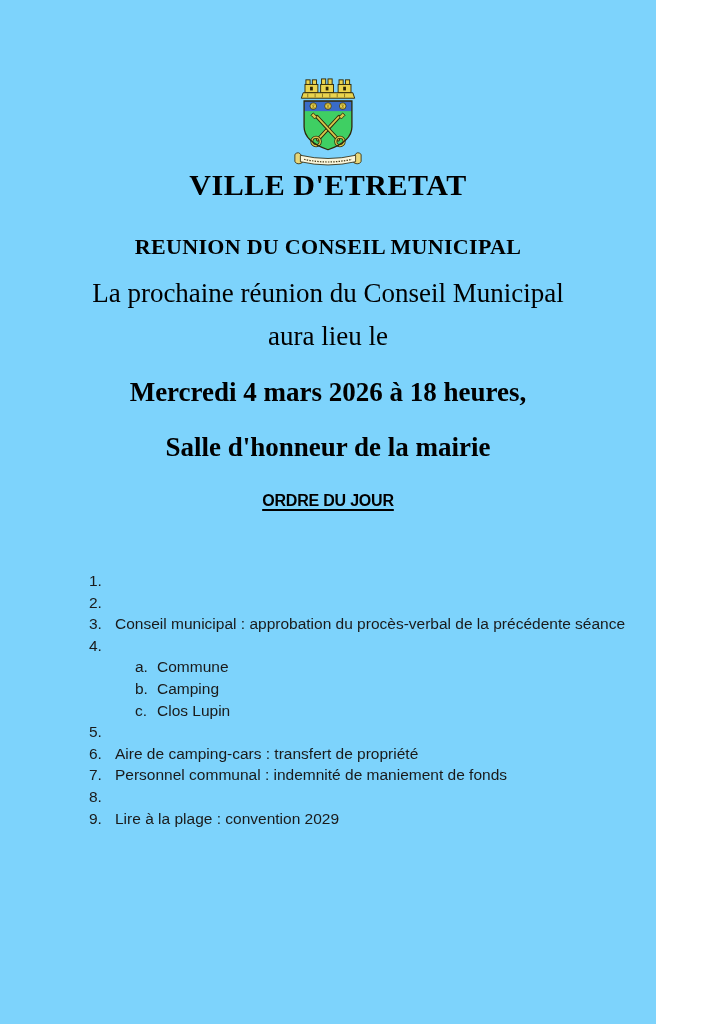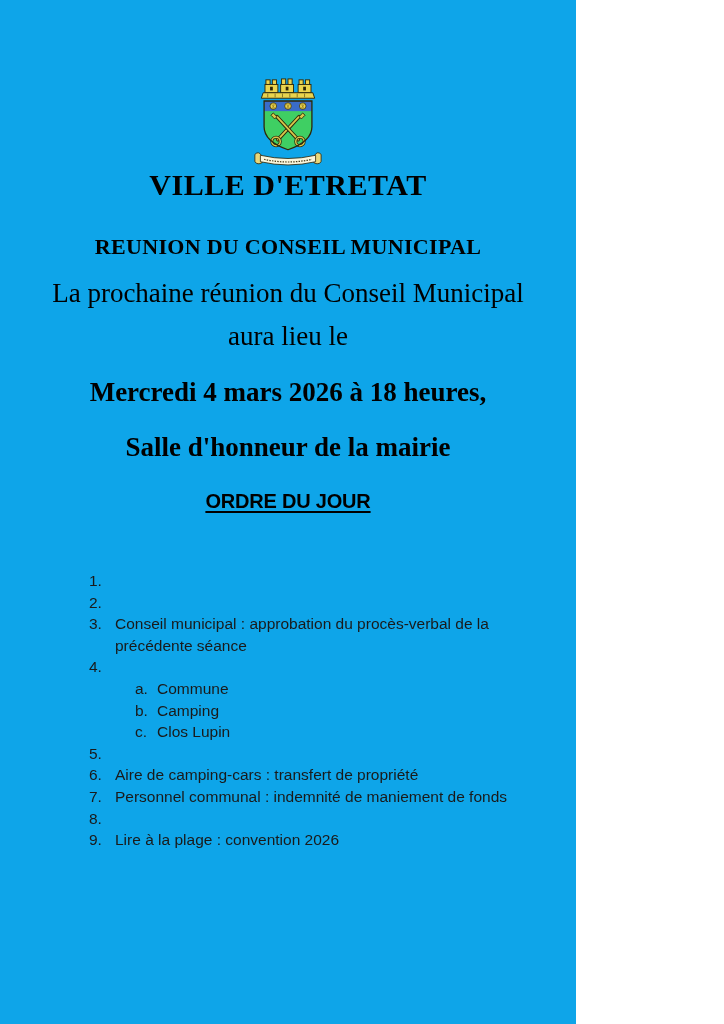--- a/index.html
+++ b/index.html
@@ -1,21 +1,21 @@
 <!DOCTYPE html>
 <html><head>
 <meta charset="utf-8">
 <style>
   html, body { margin: 0; padding: 0; }
   body { background: #ffffff; }
   .page {
     position: relative;
-    width: 576px;
+    width: 656px;
     height: 1024px;
-    background: #0ea5e9;
+    background: #7dd3fc;
     overflow: hidden;
     font-family: "Liberation Serif", serif;
     color: #000000;
   }
   .centered { position: absolute; left: 0; right: 0; text-align: center; }
 
   .crest {
     position: absolute;
     top: 78px;
     left: 50%;
@@ -54,21 +54,21 @@
   .place-line {
     top: 429px;
     font-size: 27px;
     font-weight: bold;
     line-height: 36px;
     text-align: center;
   }
   .agenda-heading {
     top: 488px;
     font-family: "Liberation Sans", sans-serif;
-    font-size: 20px;
+    font-size: 16px;
     font-weight: bold;
     letter-spacing: -0.2px;
     line-height: 26px;
   }
   .agenda-heading span {
     text-decoration: underline;
     text-decoration-thickness: 2px;
     text-underline-offset: 3px;
   }
   .agenda-list {
@@ -213,17 +213,17 @@
     </div>
     <div class="row">
       <span class="num">7.</span>
       <span class="txt">Personnel communal : indemnité de maniement de fonds</span>
     </div>
     <div class="row">
       <span class="num">8.</span>
     </div>
     <div class="row">
       <span class="num">9.</span>
-      <span class="txt">Lire à la plage : convention 2026</span>
+      <span class="txt">Lire à la plage : convention 2029</span>
     </div>
   </div>
 
 </div>
 
 </body></html>

